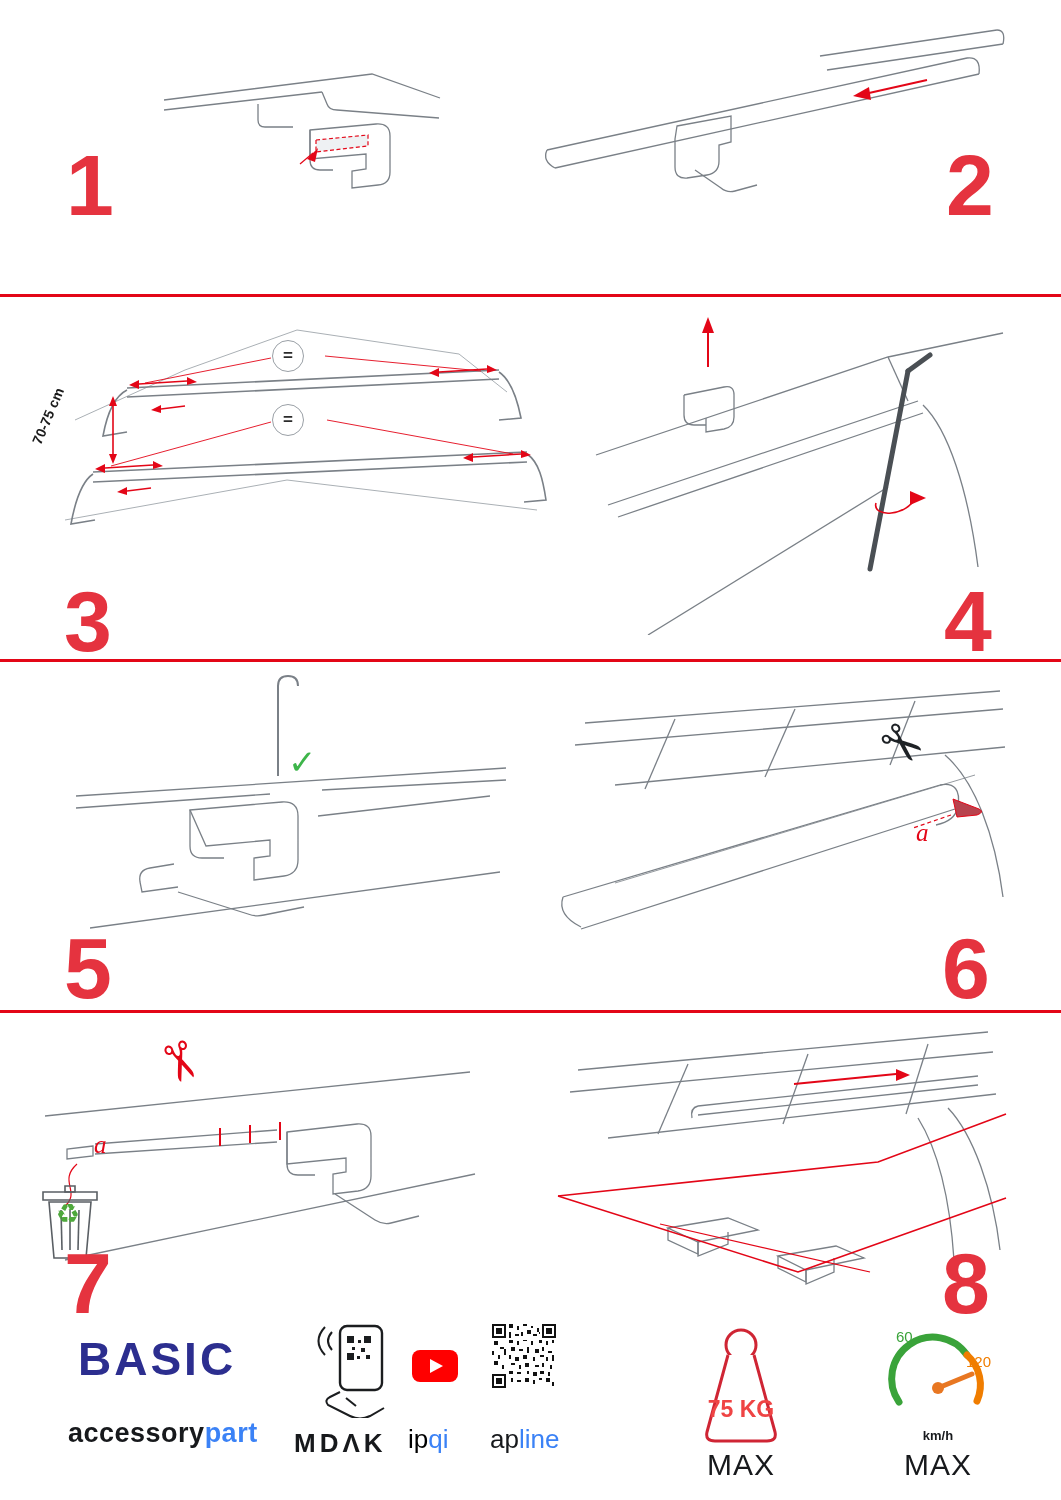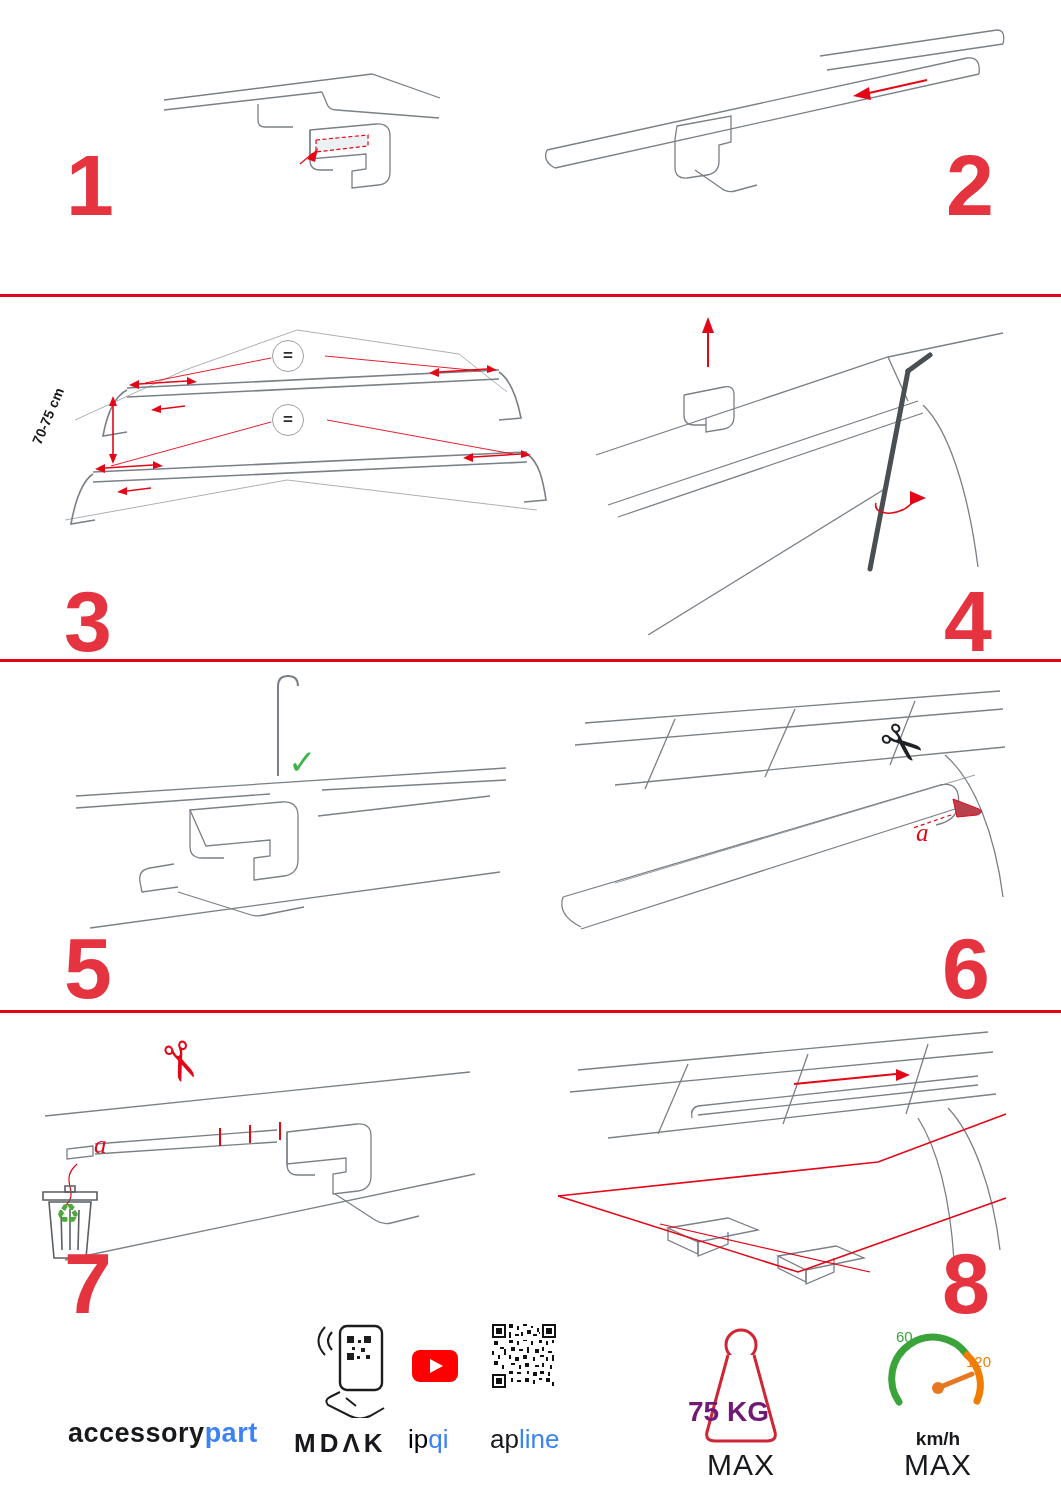--- a/index.html
+++ b/index.html
@@ -22,23 +22,23 @@
               font-size:25px;color:#e30617;line-height:1;}
   .recycle{position:absolute;font-family:"DejaVu Sans",sans-serif;font-size:27px;color:#4ea83c;line-height:1;}
   .brand-title{position:absolute;font-size:46px;font-weight:bold;color:#2c2e8f;letter-spacing:3px;}
   .brand-sub{position:absolute;font-size:27px;font-weight:bold;letter-spacing:0.5px;}
   .brand-sub .black{color:#17191c;text-align:right;}
   .red-text{color:#3b82f6;}
   .gray-text{color:#000000;}
   .partner{position:absolute;font-size:26px;color:#17191c;}
   .partner.mdak{letter-spacing:4px;font-weight:bold;}
   .badge-label{position:absolute;text-align:center;font-size:30px;color:#17191c;letter-spacing:1px;}
-  .weight-value{position:absolute;font-size:28px;font-weight:bold;color:#701a75;}
+  .weight-value{position:absolute;text-align:center;font-size:23px;font-weight:bold;color:#ef4444;}
   .gauge-num{position:absolute;font-size:15px;font-weight:normal;}
-  .gauge-unit{position:absolute;text-align:center;font-size:19px;font-weight:bold;color:#17191c;}
+  .gauge-unit{position:absolute;text-align:center;font-size:13px;font-weight:bold;color:#17191c;}
 </style>
 </head>
 <body>
 
 <div class="page">
 
   <div class="divider" style="top:294px"></div>
   <div class="divider" style="top:659px"></div>
   <div class="divider" style="top:1010px"></div>
 
@@ -261,20 +261,21 @@
         <path d="M246 66 L348 56" fill="none" stroke-width="1.8"></path>
         <polygon points="348,51 362,57 348,63" stroke="none"></polygon>
         <path d="M10 178 L330 144 L458 96" fill="none" stroke-width="1.6"></path>
         <path d="M10 178 L250 254 L458 180" fill="none" stroke-width="1.6"></path>
         <path d="M112 206 L322 254" fill="none" stroke-width="1.2"></path>
       </g>
     </svg>
   </div>
   <div class="num" style="left:942px;top:1240px">8</div>
 
+  <div class="brand-title" style="left:78px;top:1332px">BASIC</div>
   <div class="brand-sub" style="left:68px;top:1418px">
     <span class="black">accessory</span><span class="red-text">part</span>
   </div>
 
   <div class="art" style="left:316px;top:1324px;width:76px;height:94px">
     <svg viewBox="0 0 76 94">
       <rect x="24" y="2" width="42" height="64" rx="7" fill="#fff" stroke="#1b1d1f" stroke-width="2.4"></rect>
       <g fill="#1b1d1f">
         <rect x="31" y="12" width="7" height="7"></rect>
         <rect x="48" y="12" width="7" height="7"></rect>

